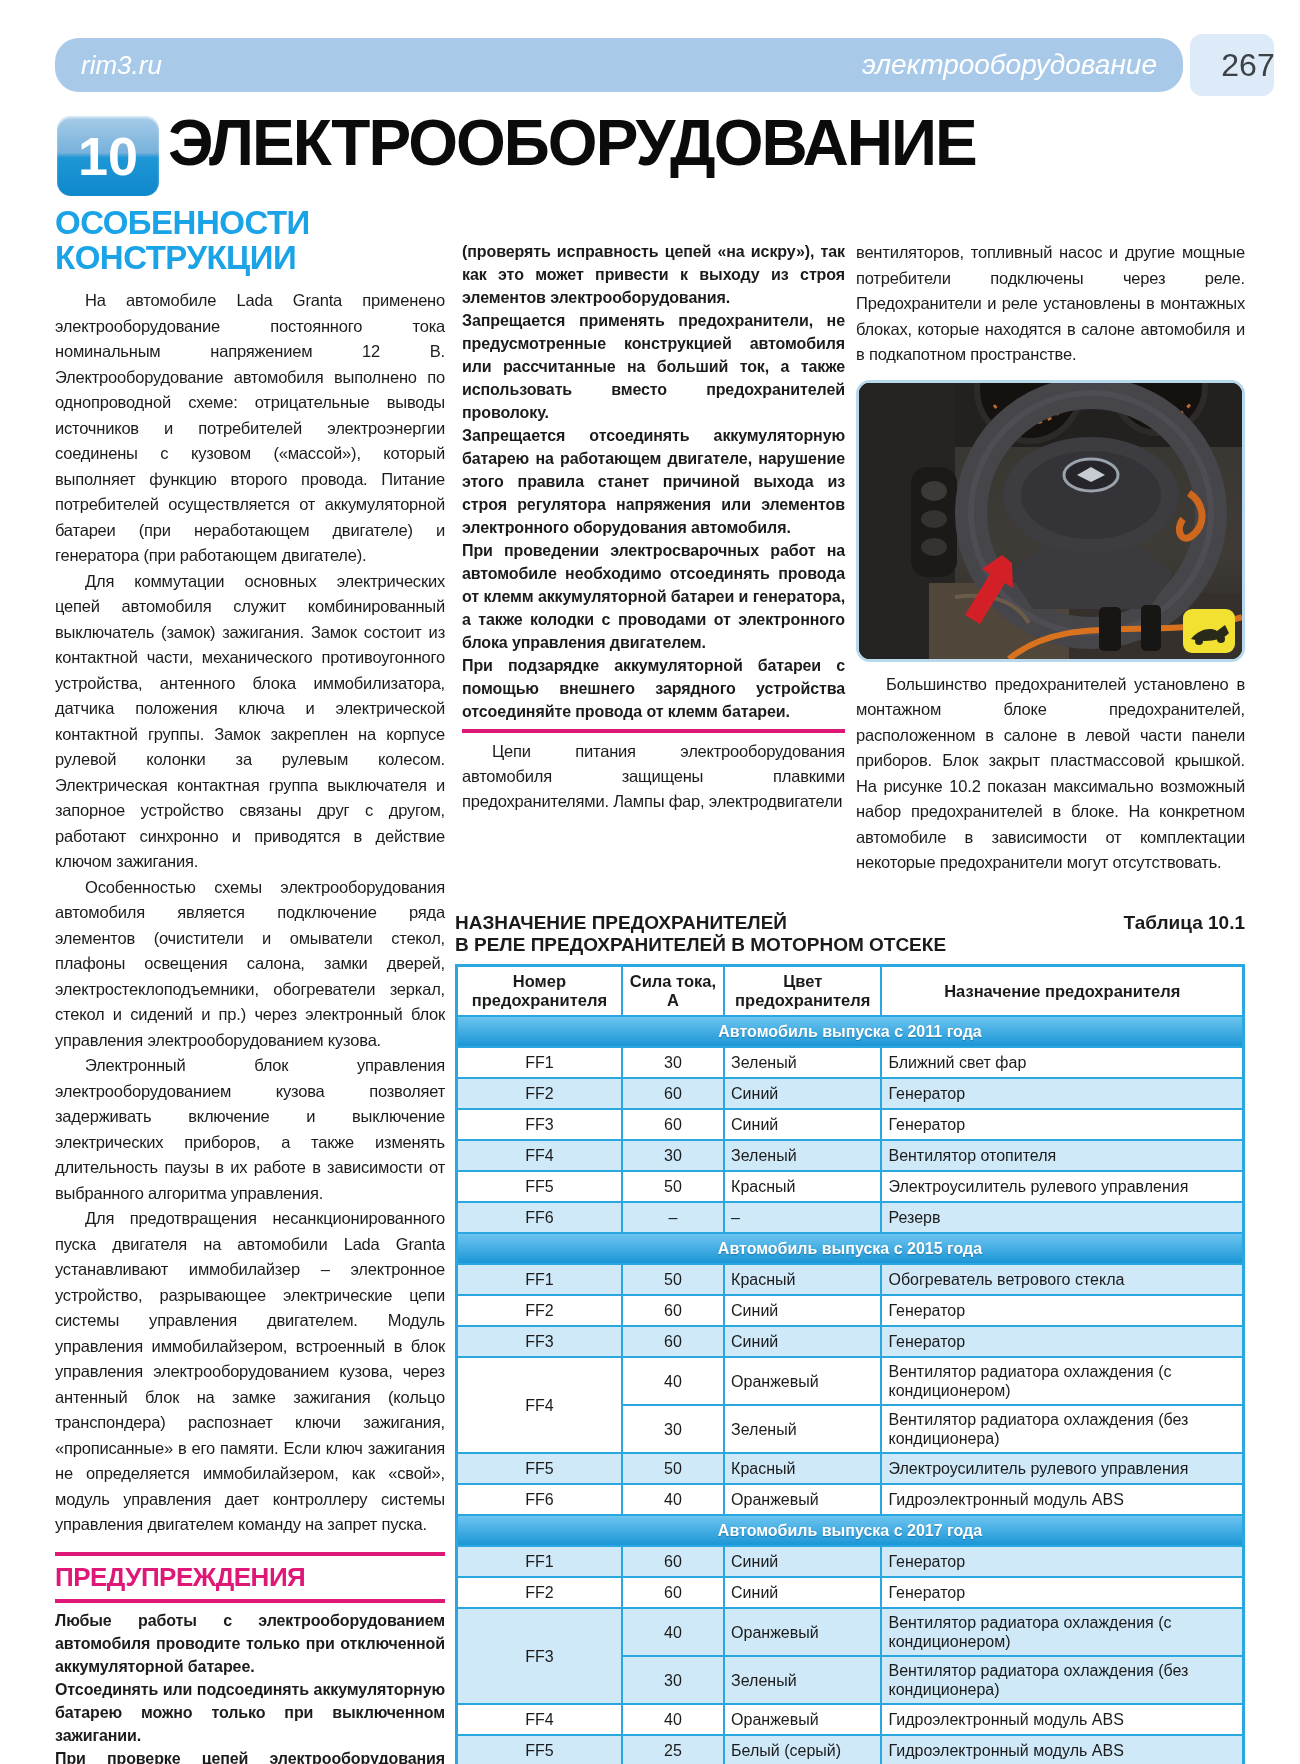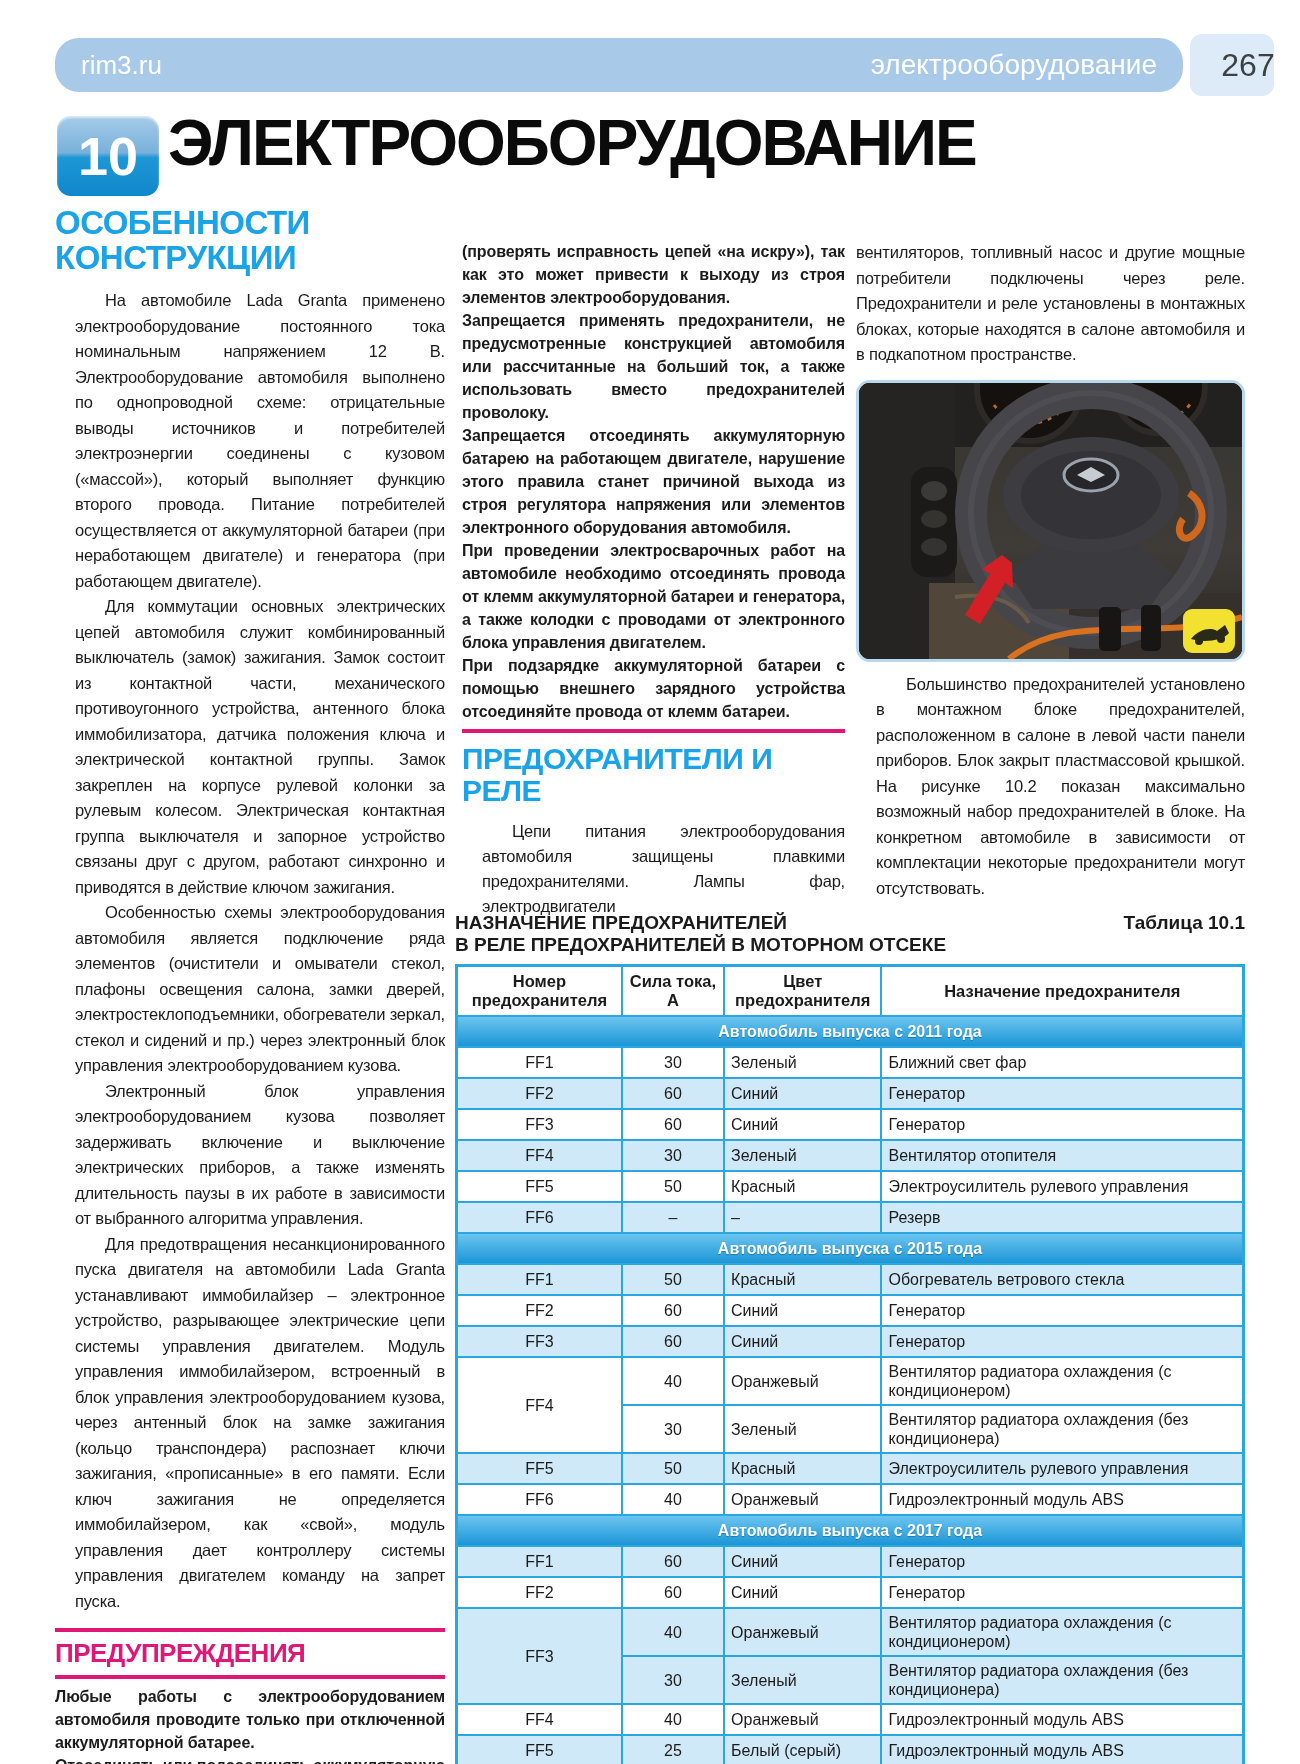--- a/index.html
+++ b/index.html
@@ -8,21 +8,21 @@
     --band-top:#6cc4ef; --band-bottom:#1b96d6; --ink:#1b1b1b;
   }
   *{margin:0;padding:0;box-sizing:border-box;}
   html,body{background:#ffffff;}
   body{font-family:"Liberation Sans",sans-serif;color:var(--ink);}
   .page{position:relative;width:1300px;height:1764px;background:#fff;overflow:hidden;}
 
   
   .topbar{position:absolute;left:55px;top:38px;width:1128px;height:54px;
     background:var(--header-bar);border-radius:24px;display:flex;align-items:center;
-    justify-content:space-between;padding:0 26px;color:#fff;}
+    justify-content:space-between;padding:0 26px;color:#fff;font-style:italic;}
   .topbar .site{font-size:26px;}
   .topbar .sect{font-size:28px;}
   .pagenum{position:absolute;left:1190px;top:34px;width:84px;height:62px;background:var(--pagebox);
     border-radius:12px;display:flex;align-items:center;justify-content:center;
     font-size:32px;color:#3c4146;padding-left:32px;}
 
   
   .badge{position:absolute;left:57px;top:116px;width:102px;height:80px;border-radius:14px;
     background:linear-gradient(180deg,#a6cce9 0%,#78b1da 46%,#1e97d6 52%,#0f87cb 100%);
     color:#fff;font-size:54px;font-weight:700;display:flex;align-items:center;justify-content:center;
@@ -32,21 +32,21 @@
 
   
   .col{position:absolute;text-align:justify;}
   .col1{left:55px;top:205px;width:390px;}
   .col2{left:462px;top:240px;width:383px;}
   .col3{left:856px;top:240px;width:389px;}
   h2.blue{color:var(--heading-blue);font-size:33px;line-height:35px;font-weight:700;
     text-align:left;margin-bottom:13px;letter-spacing:-0.5px;}
   .col2 h2.blue{font-size:30px;line-height:32px;margin:10px 0 12px 0;}
   .para{font-size:16.5px;line-height:25.5px;letter-spacing:-0.2px;}
-  .para.indent{text-indent:30px;margin-left:20px;}
+  .para.indent{text-indent:30px;}
   .col2 .para{font-size:16.5px;line-height:25px;}
   .col3 .para{font-size:16.5px;line-height:25.5px;}
   .warn{font-weight:700;font-size:16px;line-height:23px;letter-spacing:-0.1px;}
   .warn-rule{height:4px;background:var(--magenta);margin:6px 0;}
   h3.warnhead{color:var(--magenta);font-size:26px;font-weight:700;text-align:left;
     margin:2px 0;letter-spacing:-0.5px;}
   .warnblock{margin-top:14px;}
 
   
   figure.photo{margin:12px 0 10px 0;border:3px solid #b8d8ee;border-radius:14px;
@@ -110,21 +110,20 @@
 
   <section class="col col2">
     <div id="mid-warnings">
         <p class="warn">(проверять исправность цепей «на искру»), так как это может привести к выходу из строя элементов электрооборудования.</p>
         <p class="warn">Запрещается применять предохранители, не предусмотренные конструкцией автомобиля или рассчитанные на больший ток, а также использовать вместо предохранителей проволоку.</p>
         <p class="warn">Запрещается отсоединять аккумуляторную батарею на работающем двигателе, нарушение этого правила станет причиной выхода из строя регулятора напряжения или элементов электронного оборудования автомобиля.</p>
         <p class="warn">При проведении электросварочных работ на автомобиле необходимо отсоединять провода от клемм аккумуляторной батареи и генератора, а также колодки с проводами от электронного блока управления двигателем.</p>
         <p class="warn">При подзарядке аккумуляторной батареи с помощью внешнего зарядного устройства отсоединяйте провода от клемм батареи.</p>
       </div>
     <div class="warn-rule"></div>
-    <h2 class="blue">ПРЕДОХРАНИТЕЛИ И РЕЛЕ</h2>
     <p class="para indent">Цепи питания электрооборудования автомобиля защищены плавкими предохранителями. Лампы фар, электродвигатели</p>
   </section>
 
   <section class="col col3">
     <p class="para">вентиляторов, топливный насос и другие мощные потребители подключены через реле. Предохранители и реле установлены в монтажных блоках, которые находятся в салоне автомобиля и в подкапотном пространстве.</p>
 
     <figure class="photo">
       <svg width="383" height="276" viewBox="0 0 383 276" xmlns="http://www.w3.org/2000/svg">
         <defs>
           <linearGradient id="bgGrad" x1="0" y1="0" x2="0" y2="1">

